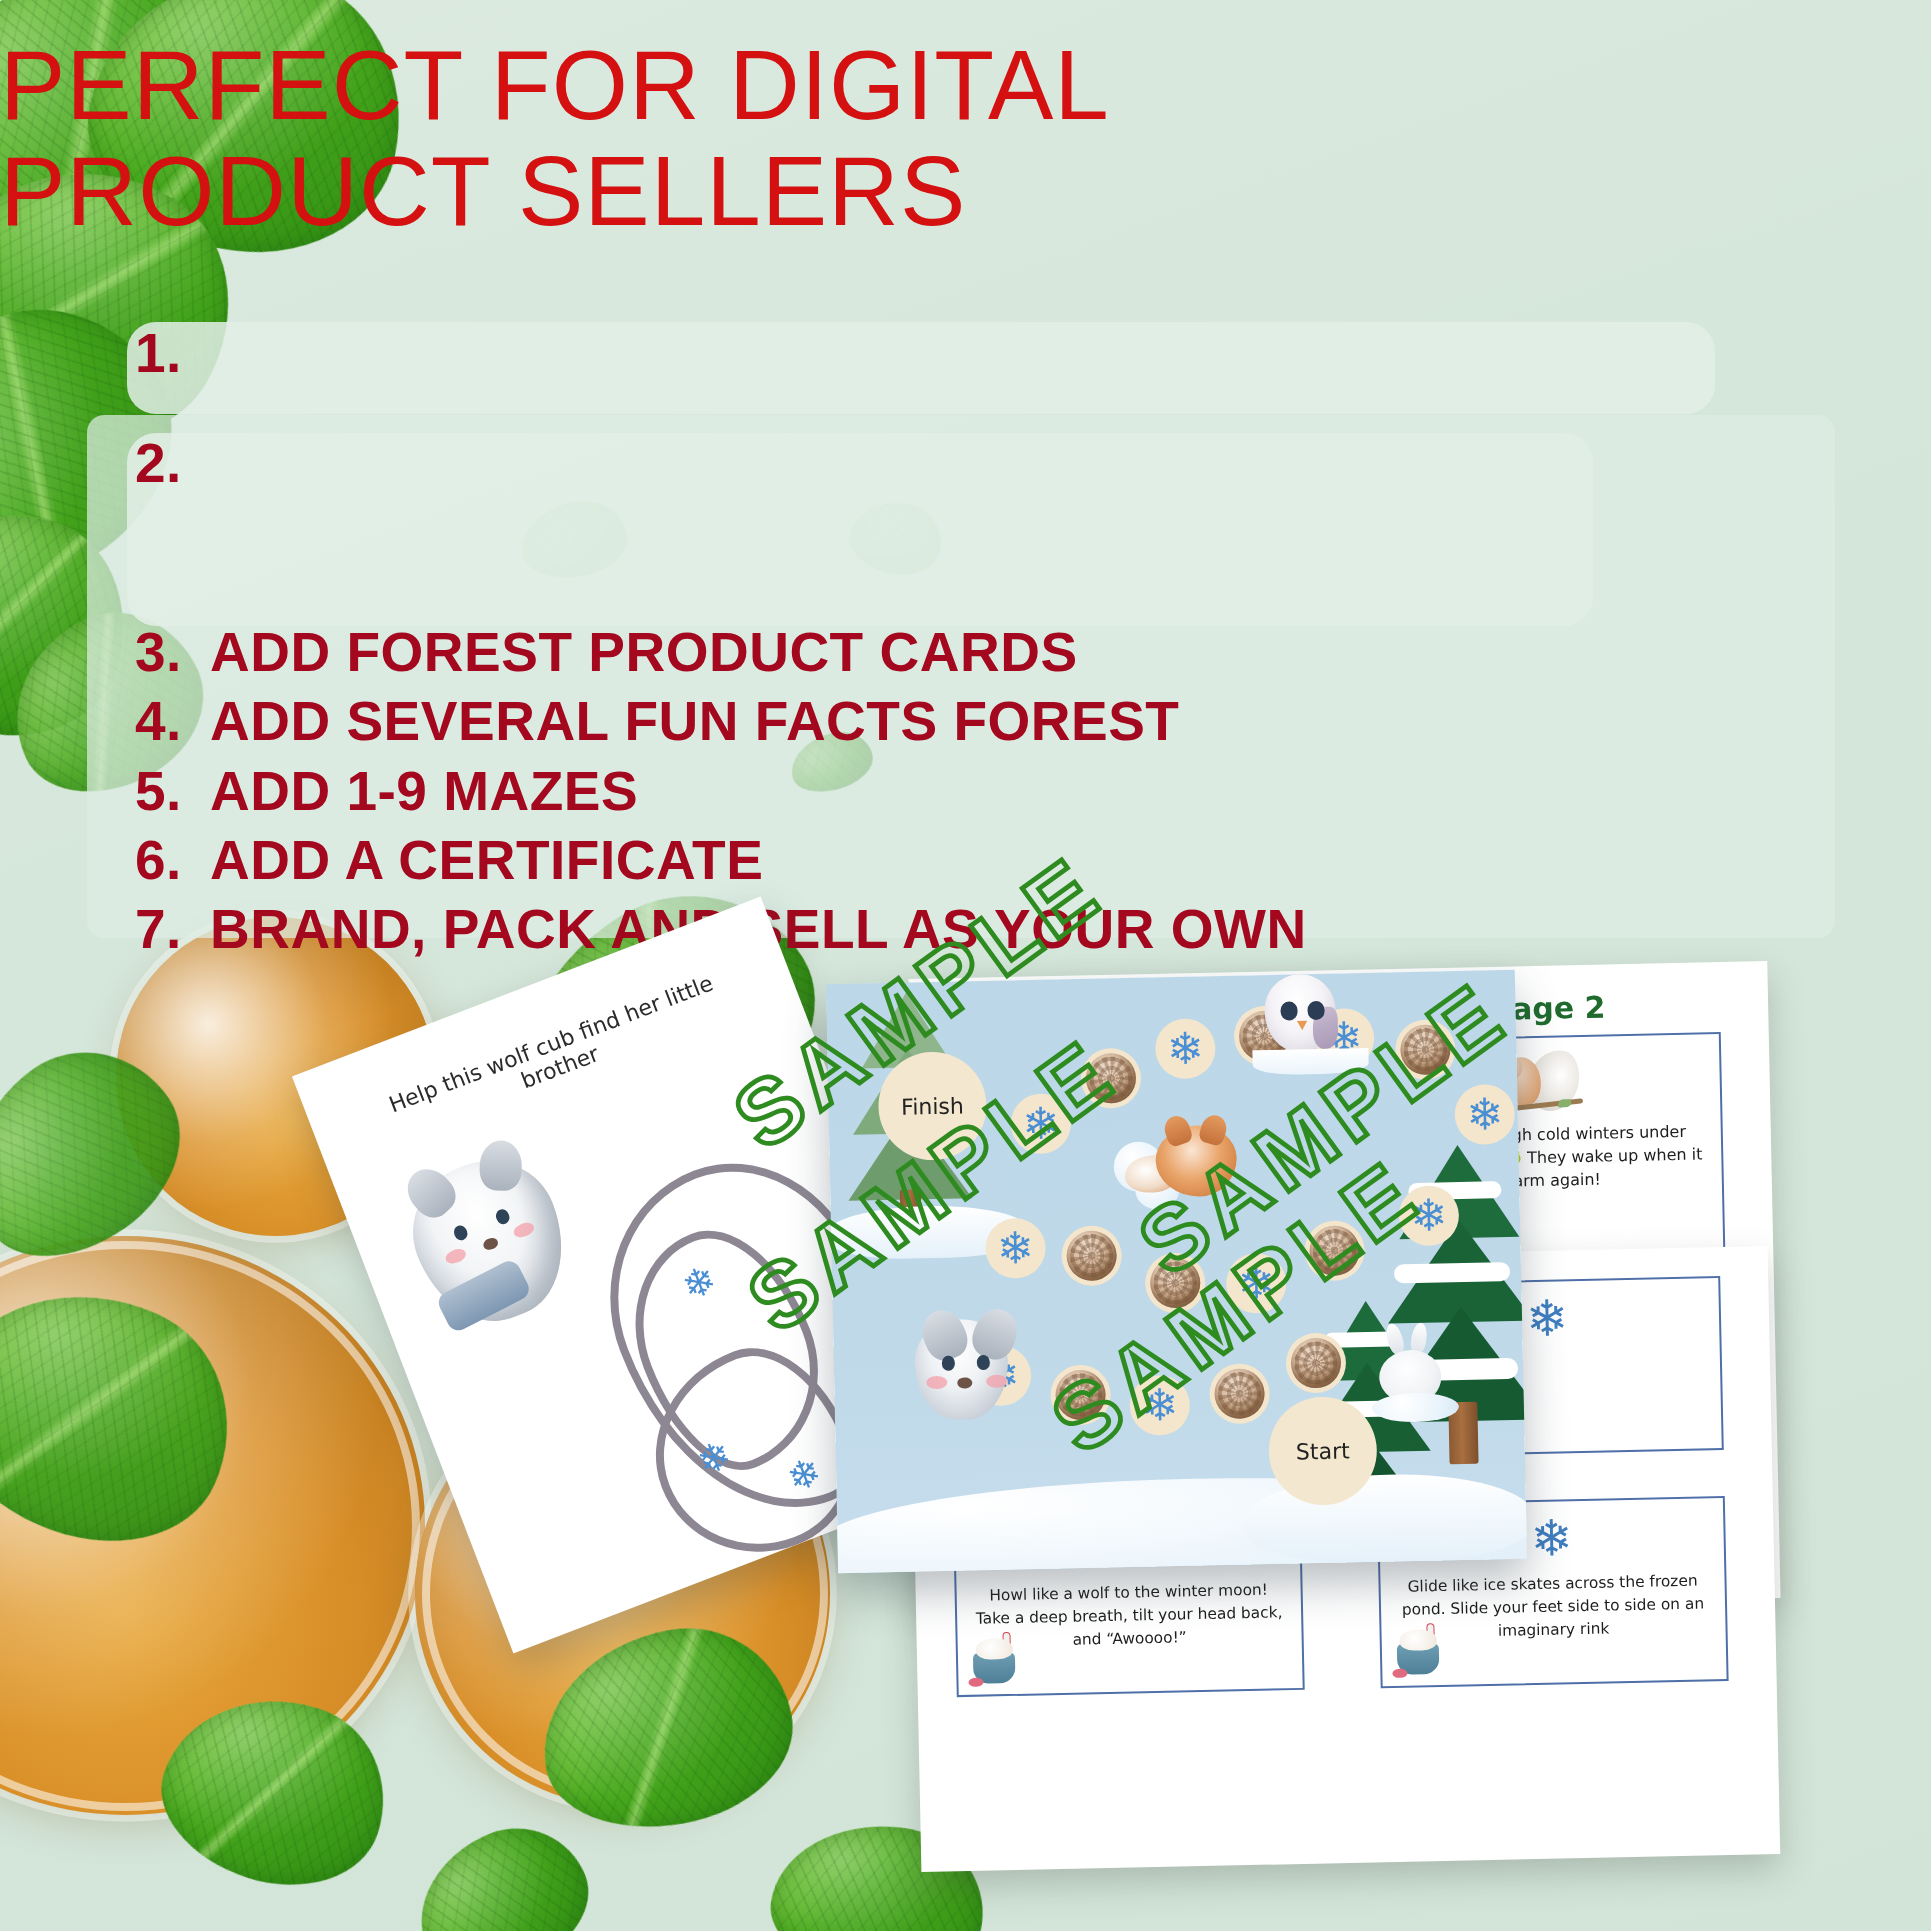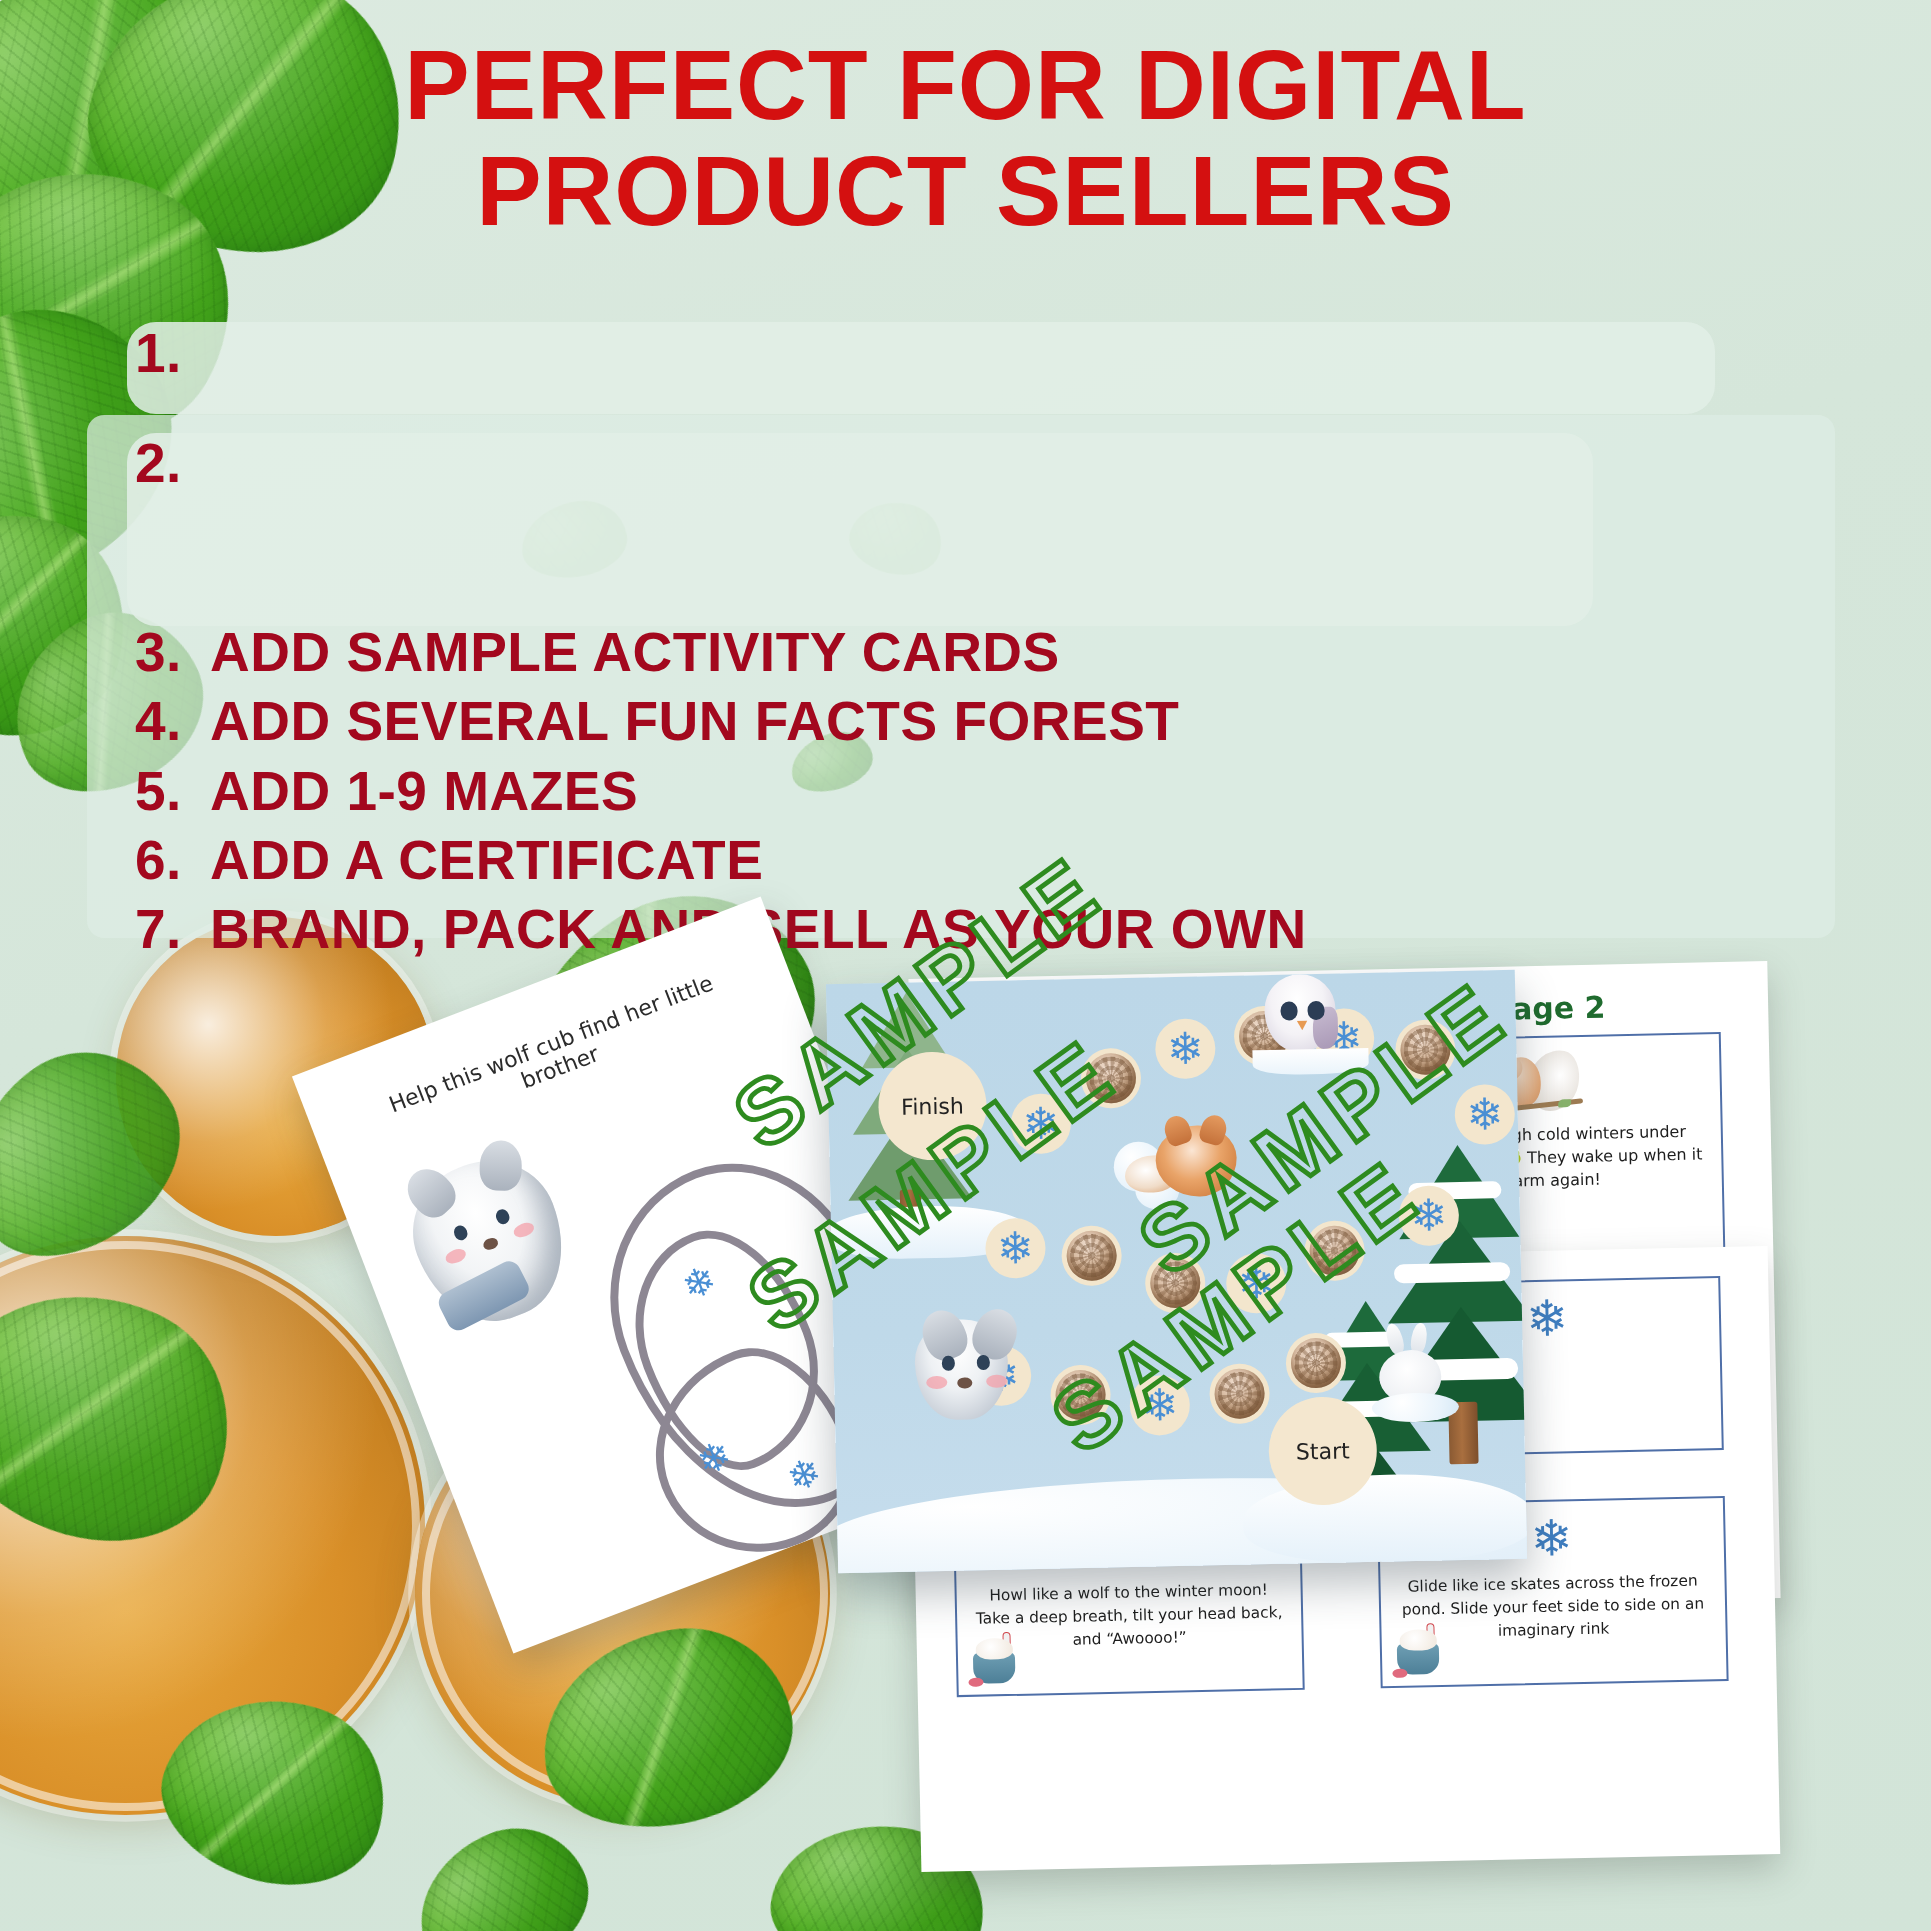--- a/index.html
+++ b/index.html
@@ -40,24 +40,24 @@
     background:
       radial-gradient(circle at 35% 28%, rgba(255,255,255,.85), rgba(255,255,255,.18) 38%, rgba(255,255,255,0) 60%),
       radial-gradient(circle at 50% 65%, #e8a83c 0%, #d98f28 45%, #c07c1f 78%, rgba(200,130,40,.55) 100%);
     box-shadow: 0 0 0 6.8px rgba(255,255,255,.38), 0 9.7px 39px rgba(120,90,30,.25);
   }
   .glass-rim{position:absolute;border-radius:50%;border:8.7px solid rgba(255,255,255,.55);}
 
   
   .headline {
     position: absolute; top: 33px; left: 0; width: 1931px;
-    text-align: center;
+    text-align: left;
     color: #d41010;
     font-size: 98px;
-    font-weight: 700;
+    font-weight: 400;
     line-height: 1.08;
     letter-spacing: 1px;
     white-space: pre-line;
     z-index: 12;
   }
 
   
   .steps { position:absolute; top:307px; left:135px; width:1641px; z-index:12; }
   .step {
     position: relative;
@@ -323,21 +323,21 @@
 
 <div class="steps">
   <div class="step" style="height:93px;align-items:center;">
     <span class="num">1.</span>
   </div>
   <div class="step" style="height:182px;align-items:flex-start;padding-top:13.5px;width:1352px;">
     <span class="num">2.</span>
   </div>
   <div class="step" style="margin-bottom:11.6px;">
     <span class="num">3.</span>
-    <span class="txt">ADD SAMPLE ACTIVITY CARDS</span>
+    <span class="txt">ADD FOREST PRODUCT CARDS</span>
   </div>
   <div class="step" style="margin-bottom:11.6px;">
     <span class="num">4.</span>
     <span class="txt">ADD SEVERAL FUN FACTS FOREST</span>
   </div>
   <div class="step" style="margin-bottom:11.6px;">
     <span class="num">5.</span>
     <span class="txt">ADD 1-9 MAZES</span>
   </div>
   <div class="step" style="margin-bottom:11.6px;">

